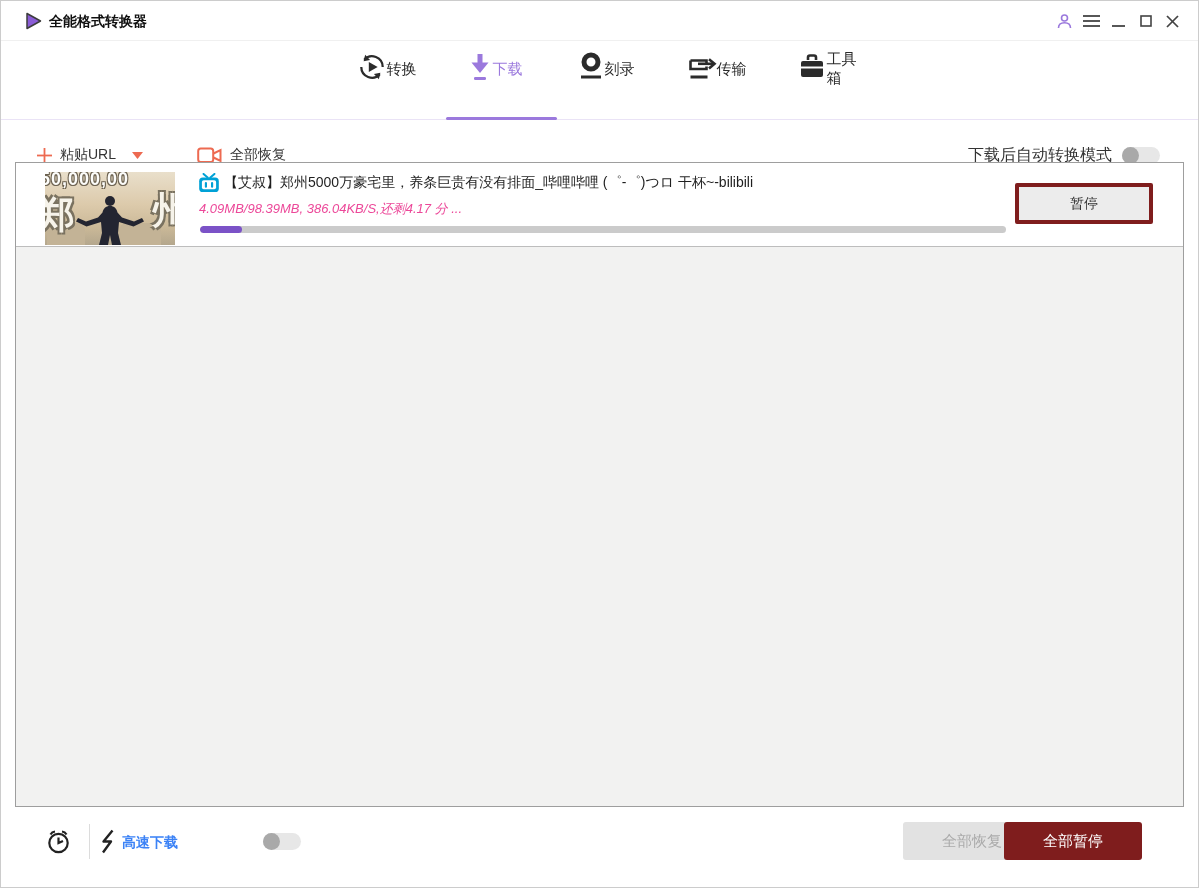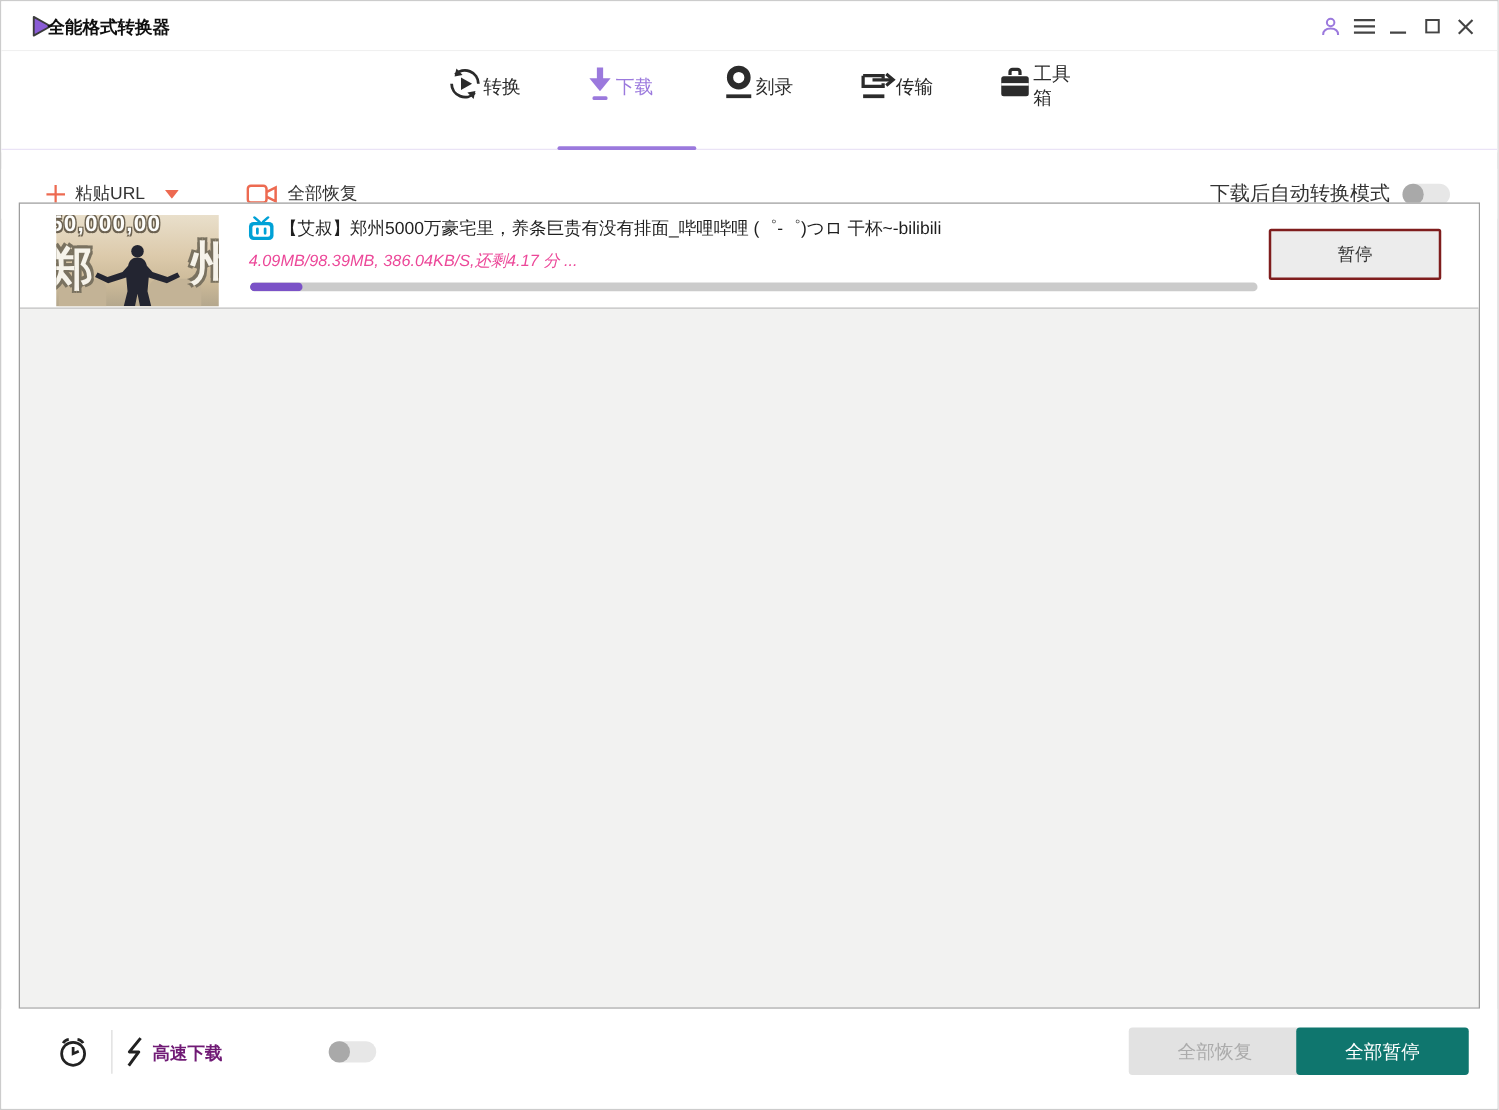--- a/index.html
+++ b/index.html
@@ -6,21 +6,21 @@
   html,body { background:#ffffff; }
   body { font-family:"Liberation Sans", sans-serif; }
 
   .window { position:relative; width:1199px; height:888px; background:#fff;
             border:1px solid #cccccc; overflow:hidden; }
 
   
   .titlebar { position:absolute; top:0; left:0; right:0; height:40px; background:#fff;
               border-bottom:1px solid #f0f0f0; }
   .logo { position:absolute; left:23px; top:11px; width:18px; height:18px; }
-  .app-title { position:absolute; left:37px; top:12px; font-size:14px; font-weight:bold; color:#101010; }
+  .app-title { position:absolute; left:48px; top:12px; font-size:14px; font-weight:bold; color:#101010; }
   .win-controls { position:absolute; right:17px; top:0; height:40px; display:flex; align-items:center; }
   .win-btn { width:17px; height:17px; display:flex; align-items:center; justify-content:center; cursor:pointer; }
   .win-btn + .win-btn { margin-left:10px; }
 
   
   .nav { position:absolute; top:40px; left:0; right:0; height:81px; background:#fff; }
   .nav-tabs { position:absolute; left:50%; top:5px; transform:translateX(-50%); margin-left:10px;
               display:flex; gap:44px; }
   .nav-tab { width:66px; display:flex; align-items:center; cursor:pointer; }
   .nav-tab .icon-box { height:33px; display:flex; align-items:center; justify-content:center; }
@@ -69,35 +69,35 @@
   .thumb-char.r { right:-14px; top:14px; }
 
   .dl-source-icon { position:absolute; left:182px; top:10px; }
   .dl-title { position:absolute; left:208px; top:11px; width:780px; font-size:14px; color:#1f1f1f;
               white-space:nowrap; overflow:hidden; }
   .dl-status { position:absolute; left:183px; top:37px; font-size:13px; color:#ec4899;font-style:italic; }
   .dl-progress { position:absolute; left:184px; top:63px; width:806px; height:7px;
                  background:#cbcbcb; border-radius:3.5px; overflow:hidden; }
   .dl-progress .fill { height:100%; background:#7b52c7; border-radius:3.5px; }
   .dl-action { position:absolute; left:999px; top:20px; width:138px; height:41px;
-               background:#ececec; border:2px solid #7f1d1d; border-radius:2px;
+               background:#ececec; border:4px solid #7f1d1d; border-radius:2px;
                font-size:14px; color:#333; display:flex; align-items:center; justify-content:center; cursor:pointer; }
 
   
   .footer { position:absolute; left:0; right:0; bottom:0; height:80px; background:#fff; }
   .ft-clock { position:absolute; left:44px; top:21px; cursor:pointer; }
   .ft-divider { position:absolute; left:88px; top:17px; width:1px; height:35px; background:#dcdcdc; }
   .ft-bolt { position:absolute; left:99px; top:22px; }
-  .ft-speed-label { position:absolute; left:121px; top:27px; font-size:14px; font-weight:bold; color:#701a75; }
+  .ft-speed-label { position:absolute; left:121px; top:27px; font-size:14px; font-weight:bold; color:#3b82f6; }
   .ft-toggle { position:absolute; left:262px; top:26px; }
   .ft-btn { position:absolute; top:15px; width:138px; height:38px; border-radius:3px; border:none;
             font-size:15px; display:flex; align-items:center; justify-content:center; cursor:pointer;
             font-family:"Liberation Sans", sans-serif; }
   .ft-btn.resume { left:866px; background:#e2e2e2; color:#ababab;margin-left:36px; }
-  .ft-btn.pause { left:1036px; background:#0f766e; color:#ffffff; }
+  .ft-btn.pause { left:1003px; background:#7f1d1d; color:#ffffff; }
 </style>
 </head>
 <body>
 
 <div class="window">
 
   <div class="titlebar">
     <svg class="logo" viewBox="0 0 24 24">
       <path d="M4 2 L22 12 L4 22 Z" fill="#8a5cd6" stroke="#3c3c3c" stroke-width="2" stroke-linejoin="round"></path>
     </svg>

